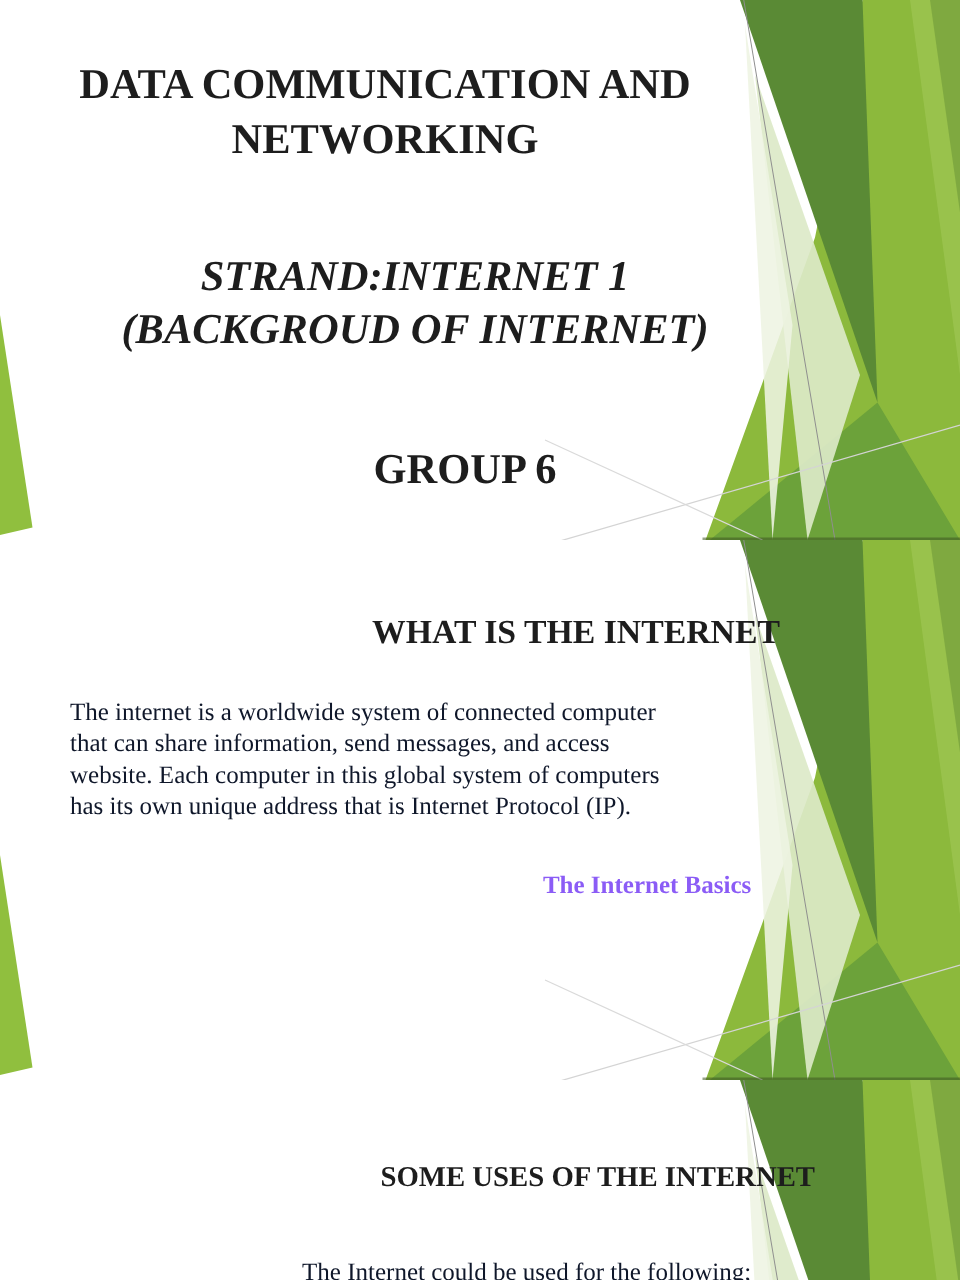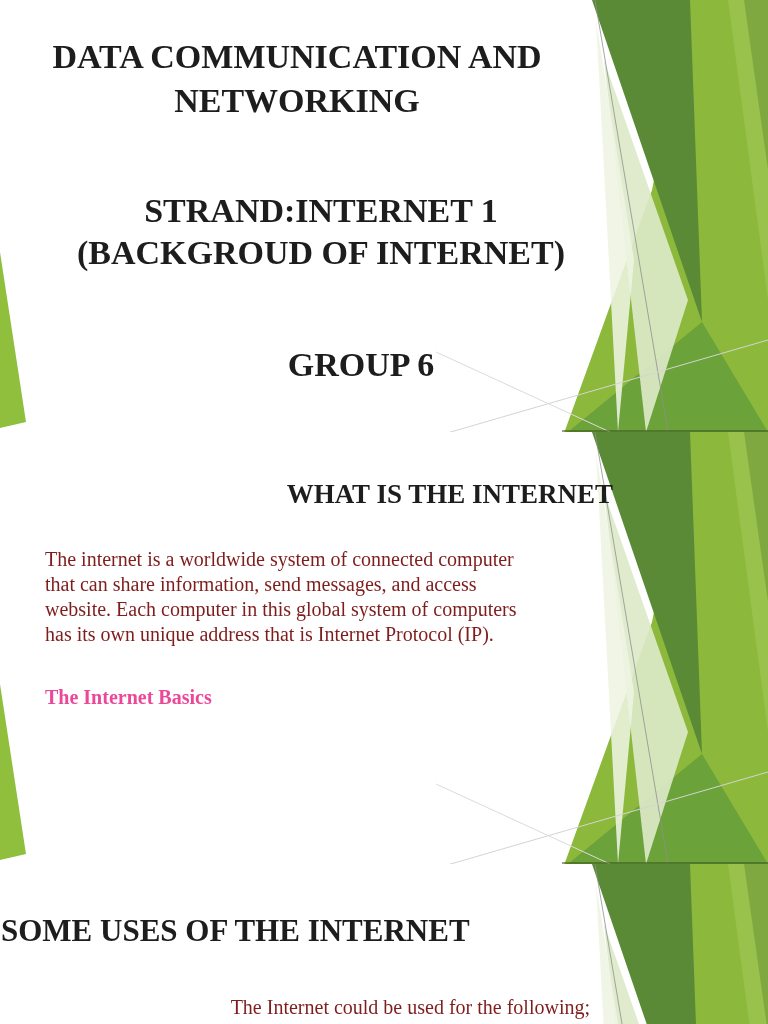--- a/index.html
+++ b/index.html
@@ -6,34 +6,34 @@
   body{width:768px;height:1024px;overflow:hidden;
        font-family:"Liberation Serif",serif;}
   .deck{position:relative;width:768px;height:1024px;background:#fff;}
   .slide{position:relative;width:768px;height:432px;background:#fff;overflow:hidden;}
   .slide--clipped{height:160px;}
   .deco{position:absolute;top:0;left:0;width:768px;height:432px;pointer-events:none;}
   .seam{position:absolute;bottom:0;right:0;width:206px;height:2px;
         background:rgba(62,86,32,0.55);}
 
   
-  .txt{position:absolute;margin:1px;color:#1d1d1d;white-space:pre-line;}
+  .txt{position:absolute;margin:12px;color:#1d1d1d;white-space:pre-line;}
   .t-title{top:34px;left:0;width:592px;text-align:center;
            font-weight:bold;font-size:34px;line-height:44px;}
   .t-sub{top:189px;left:5px;width:630px;text-align:center;
-         font-weight:bold;font-size:34px;line-height:42px;}
+         font-weight:bold;font-size:34px;line-height:42px;font-style:italic;}
   .t-group{top:344px;left:0;width:720px;text-align:center;
            font-weight:bold;font-size:34px;line-height:40px;}
   .h2{top:44px;left:10px;width:602px;text-align:right;
       font-weight:bold;font-size:27px;line-height:34px;}
-  .h3{top:46px;left:0;width:640px;text-align:left;
-      font-weight:bold;font-size:31px;line-height:40px;}
-  .body-p{left:44px;width:545px;font-size:20px;line-height:25px;color:#7f1d1d;}
+  .h3{top:46px;left:0;width:640px;text-align:right;
+      font-weight:bold;font-size:23px;line-height:40px;}
+  .body-p{left:44px;width:545px;font-size:20px;line-height:25px;color:#0f172a;}
   .p1{top:114px;}
-  .sub-h{top:252px;font-weight:bold;color:#ec4899;}
+  .sub-h{top:252px;font-weight:bold;color:#8b5cf6;text-align:right;}
   .p2{top:288px;}
   .p3{top:130px;text-align:right;}
 </style>
 </head>
 <body>
 
 <svg width="0" height="0" style="position:absolute" aria-hidden="true">
   <defs>
     <g id="deco-g">
 

